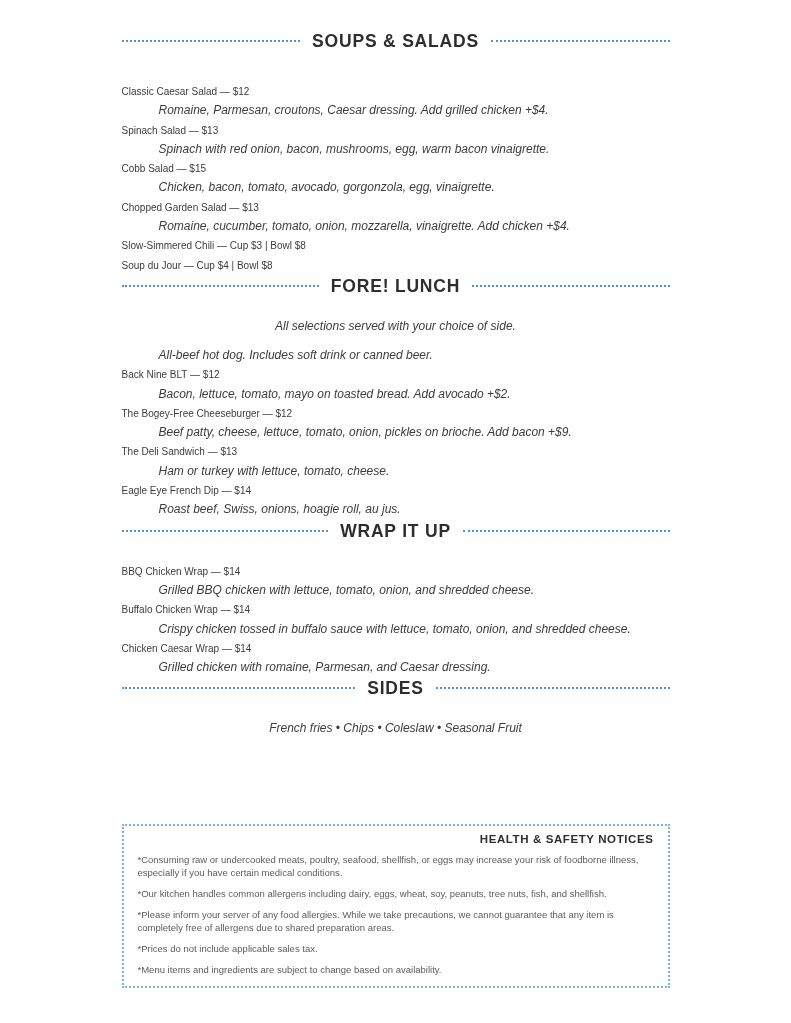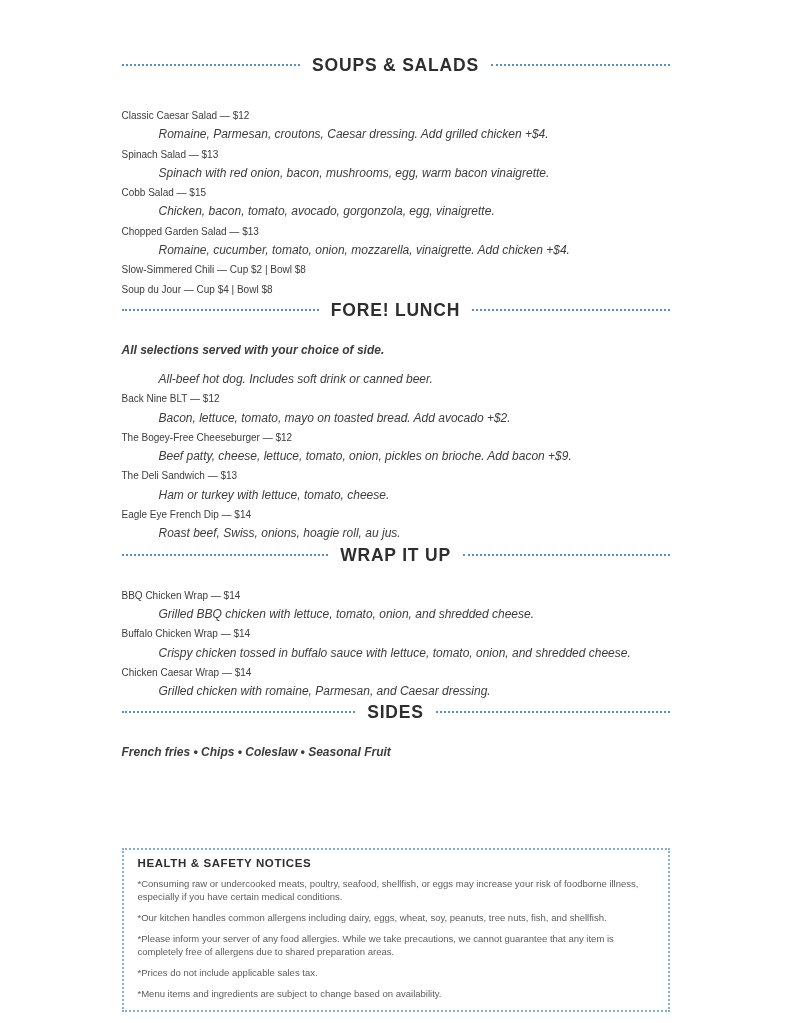--- a/index.html
+++ b/index.html
@@ -10,21 +10,21 @@
   body {
     width: 791px;
     min-height: 1023px;
     font-family: "Liberation Sans", sans-serif;
     color: #3c3c3c;
     -webkit-font-smoothing: antialiased;
   }
   .page {
     width: 548px;
     margin: 0 auto;
-    padding-top: 54px;
+    padding-top: 30px;
   }
   
   .hdr {
     display: flex;
     align-items: center;
     gap: 12px;
     margin: 16px 0 20px 0;
   }
   .hdr:first-child { margin-top: 0; }
   .hdr h2 {
@@ -52,35 +52,34 @@
     font-size: 12px;
     line-height: 19.3px;
     font-style: italic;
     padding-left: 37px;
     color: #3c3c3c;
   }
   .section-note {
     font-size: 12px;
     line-height: 19px;
     font-style: italic;
-    text-align: left;
+    text-align: center;
     margin: 12px 0 10px 0;
     color: #3c3c3c;
-    font-weight: bold;
   }
   .items-gap { height: 10px; }
   
   .notices {
     margin-top: 86px;
     border: 2px dotted #7fb0da;
     padding: 7px 14px 10px 14px;
   }
   .notices h3 {
     margin: 0 0 2px 0;
-    text-align: left;
+    text-align: right;
     font-size: 11.5px;
     font-weight: bold;
     letter-spacing: 0.6px;
     color: #2e2e2e;
   }
   .notices p {
     margin: 8px 0 0 0;
     font-size: 9.5px;
     line-height: 13px;
     color: #5c5c5c;
@@ -100,21 +99,21 @@
     <div class="items-gap"></div>
     <div class="items">
       <div class="mi-name">Classic Caesar Salad — $12</div>
       <div class="mi-desc">Romaine, Parmesan, croutons, Caesar dressing. Add grilled chicken +$4.</div>
       <div class="mi-name">Spinach Salad — $13</div>
       <div class="mi-desc">Spinach with red onion, bacon, mushrooms, egg, warm bacon vinaigrette.</div>
       <div class="mi-name">Cobb Salad — $15</div>
       <div class="mi-desc">Chicken, bacon, tomato, avocado, gorgonzola, egg, vinaigrette.</div>
       <div class="mi-name">Chopped Garden Salad — $13</div>
       <div class="mi-desc">Romaine, cucumber, tomato, onion, mozzarella, vinaigrette. Add chicken +$4.</div>
-      <div class="mi-name">Slow-Simmered Chili — Cup $2 | Bowl $8</div>
+      <div class="mi-name">Slow-Simmered Chili — Cup $3 | Bowl $8</div>
       <div class="mi-name">Soup du Jour — Cup $4 | Bowl $8</div>
     </div>
   </section>
 
   <section>
     <div class="hdr">
       <span class="rule"></span>
       <h2>FORE! LUNCH</h2>
       <span class="rule"></span>
     </div>

